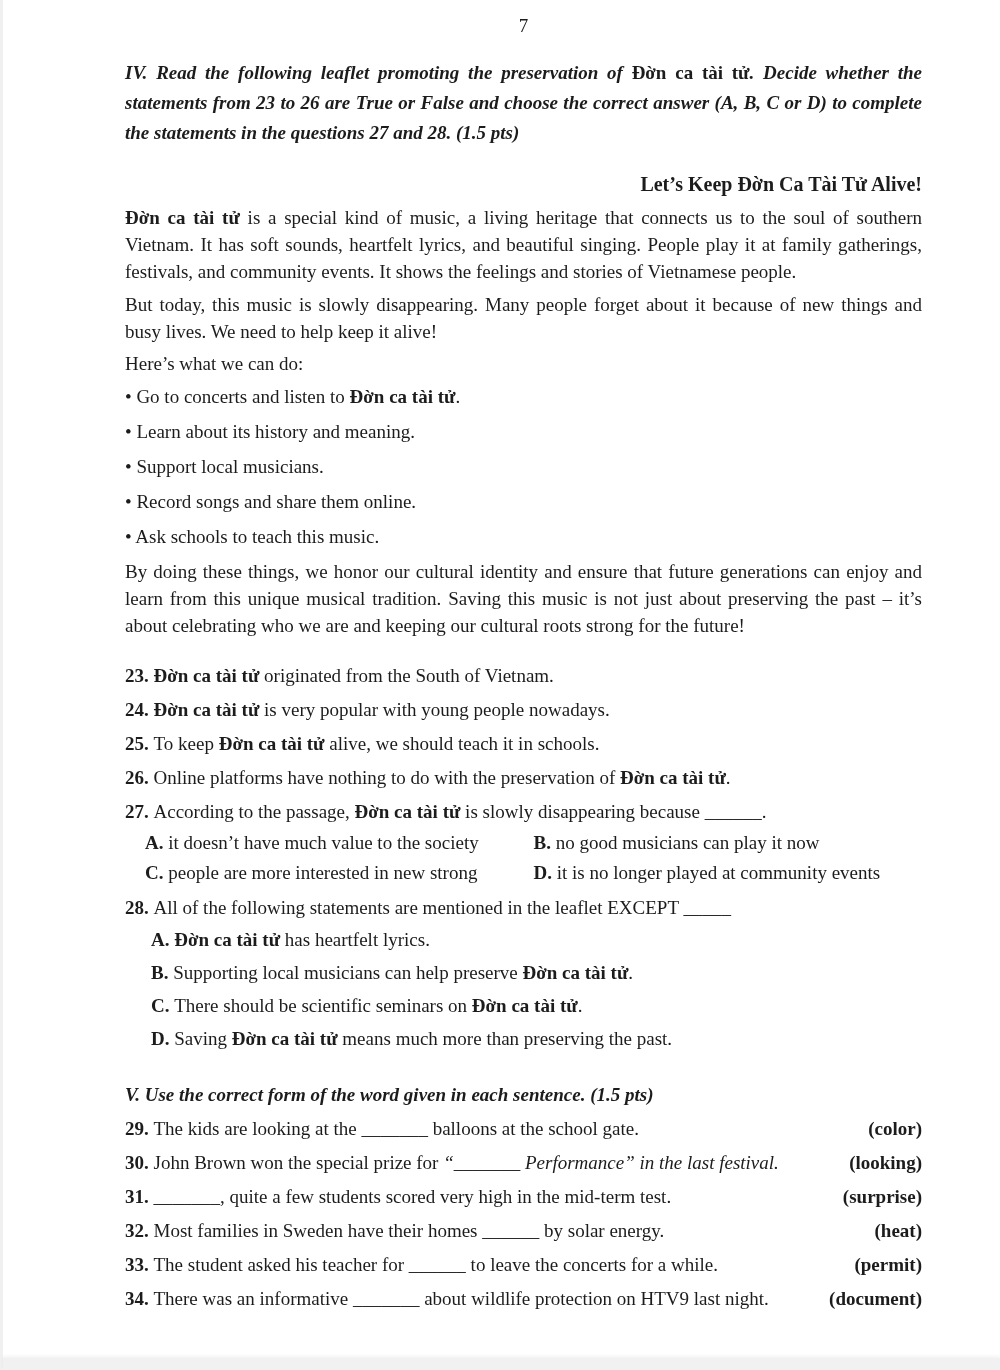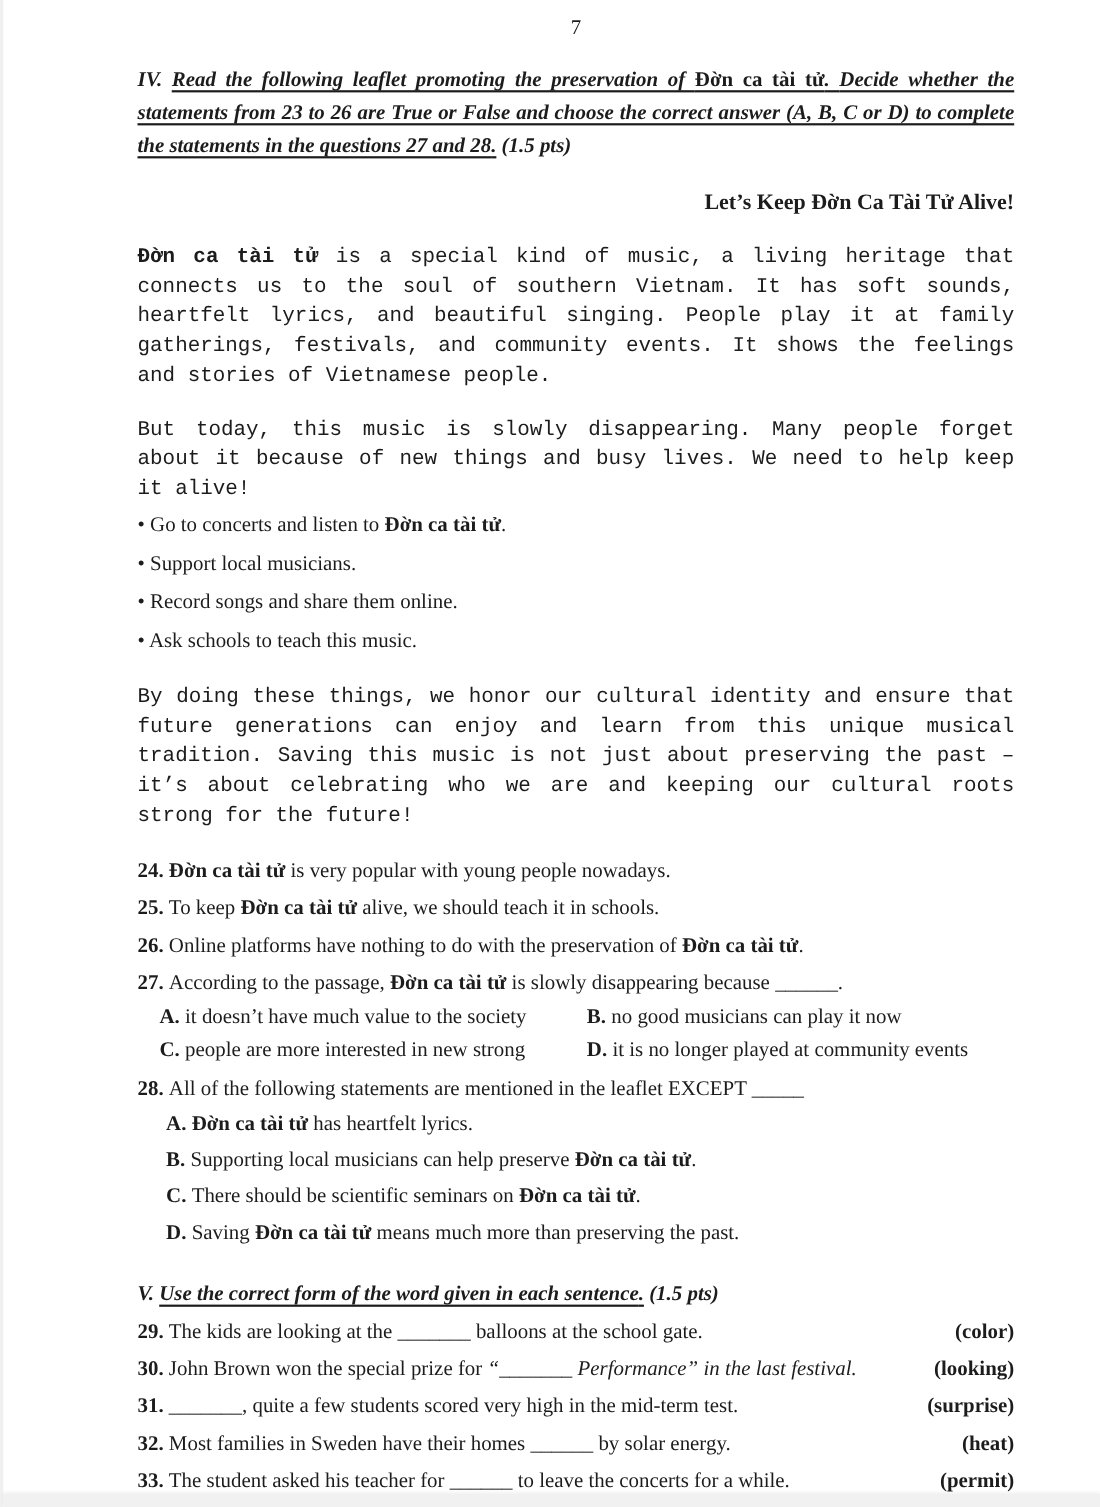--- a/index.html
+++ b/index.html
@@ -27,31 +27,31 @@
   }
   .page-number {
     text-align: center;
     font-size: 19px;
     height: 28px;
     line-height: 28px;
   }
   p { font-size: 19px; line-height: 27px; }
   .b { font-weight: bold; }
   .i { font-style: italic; }
-  .u { text-decoration: underline; text-decoration-thickness: 2px; text-underline-offset: 4px; }
+  .u { text-decoration-thickness: 2px; text-underline-offset: 4px; }
   .just { text-align: justify; }
   .section-heading { margin-top: 18px; line-height: 30px; }
   .leaflet-title {
     margin-top: 22px;
     text-align: right;
     font-size: 20px;
     font-weight: bold;
     line-height: 28px;
   }
-  .para { margin-top: 22px; font-family: Liberation Mono, monospace; }
+  .para { margin-top: 6px; }
   .intro-line { margin-top: 5px; }
   .bullet { margin-top: 5px; line-height: 30px; }
   .q-block { margin-top: 22px; }
   .q-line { margin-top: 5px; line-height: 29px; }
   .opt-grid {
     display: grid;
     grid-template-columns: 50% 50%;
     padding-left: 20px;
     margin-top: 2px;
   }
@@ -81,29 +81,32 @@
 <div class="page">
 
   <div class="page-number">7</div>
 
   <p class="section-heading just"><span class="b i">IV. </span><span class="b i u">Read the following leaflet promoting the preservation of </span><span class="b u">Đờn ca tài tử</span><span class="b i u">. </span><span class="b i u">Decide whether the statements from 23 to 26 are True or False and choose the correct answer (A, B, C or D) to complete the statements in the questions 27 and 28</span><span class="b i u">.</span><span class="b i"> (1.5 pts)</span></p>
 
   <h2 class="leaflet-title">Let’s Keep Đờn Ca Tài Tử Alive!</h2>
 
   <p class="para just"><span class="b">Đờn ca tài tử</span><span> is a special kind of music, a living heritage that connects us to the soul of southern Vietnam. It has soft sounds, heartfelt lyrics, and beautiful singing. People play it at family gatherings, festivals, and community events. It shows the feelings and stories of Vietnamese people.</span></p>
   <p class="para just"><span>But today, this music is slowly disappearing. Many people forget about it because of new things and busy lives. We need to help keep it alive!</span></p>
+  <p class="intro-line"><span>Here’s what we can do:</span></p>
 
   <p class="bullet"><span>• Go to concerts and listen to </span><span class="b">Đờn ca tài tử</span><span>.</span></p>
+  <p class="bullet"><span>• Learn about its history and meaning.</span></p>
   <p class="bullet"><span>• Support local musicians.</span></p>
   <p class="bullet"><span>• Record songs and share them online.</span></p>
   <p class="bullet"><span>• Ask schools to teach this music.</span></p>
 
   <p class="para just"><span>By doing these things, we honor our cultural identity and ensure that future generations can enjoy and learn from this unique musical tradition. Saving this music is not just about preserving the past – it’s about celebrating who we are and keeping our cultural roots strong for the future!</span></p>
 
   <div class="q-block">
+    <p class="q-line"><span class="b">23. Đờn ca tài tử</span><span> originated from the South of Vietnam.</span></p>
     <p class="q-line"><span class="b">24. Đờn ca tài tử</span><span> is very popular with young people nowadays.</span></p>
     <p class="q-line"><span class="b">25. </span><span>To keep </span><span class="b">Đờn ca tài tử</span><span> alive, we should teach it in schools.</span></p>
     <p class="q-line"><span class="b">26. </span><span>Online platforms have nothing to do with the preservation of </span><span class="b">Đờn ca tài tử</span><span>.</span></p>
     <p class="q-line"><span class="b">27. </span><span>According to the passage, </span><span class="b">Đờn ca tài tử</span><span> is slowly disappearing because ______.</span></p>
 
     <div class="opt-grid">
       <p><span class="b">A. </span><span>it doesn’t have much value to the society</span></p>
       <p><span class="b">B. </span><span>no good musicians can play it now</span></p>
       <p><span class="b">C. </span><span>people are more interested in new strong</span></p>
       <p><span class="b">D. </span><span>it is no longer played at community events</span></p>

